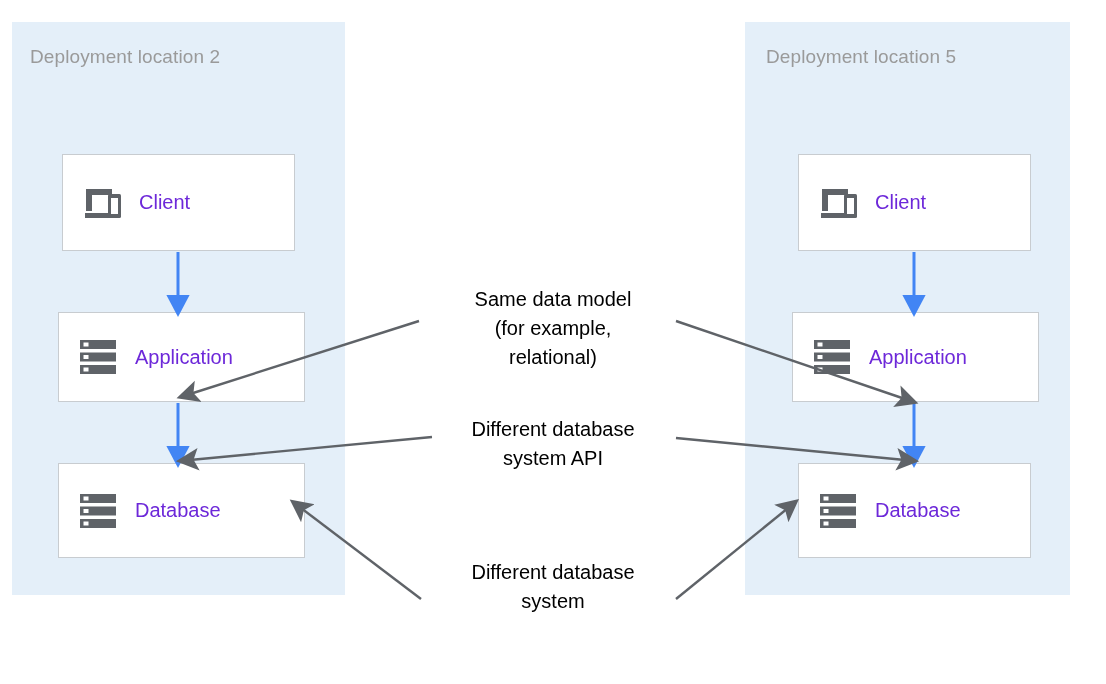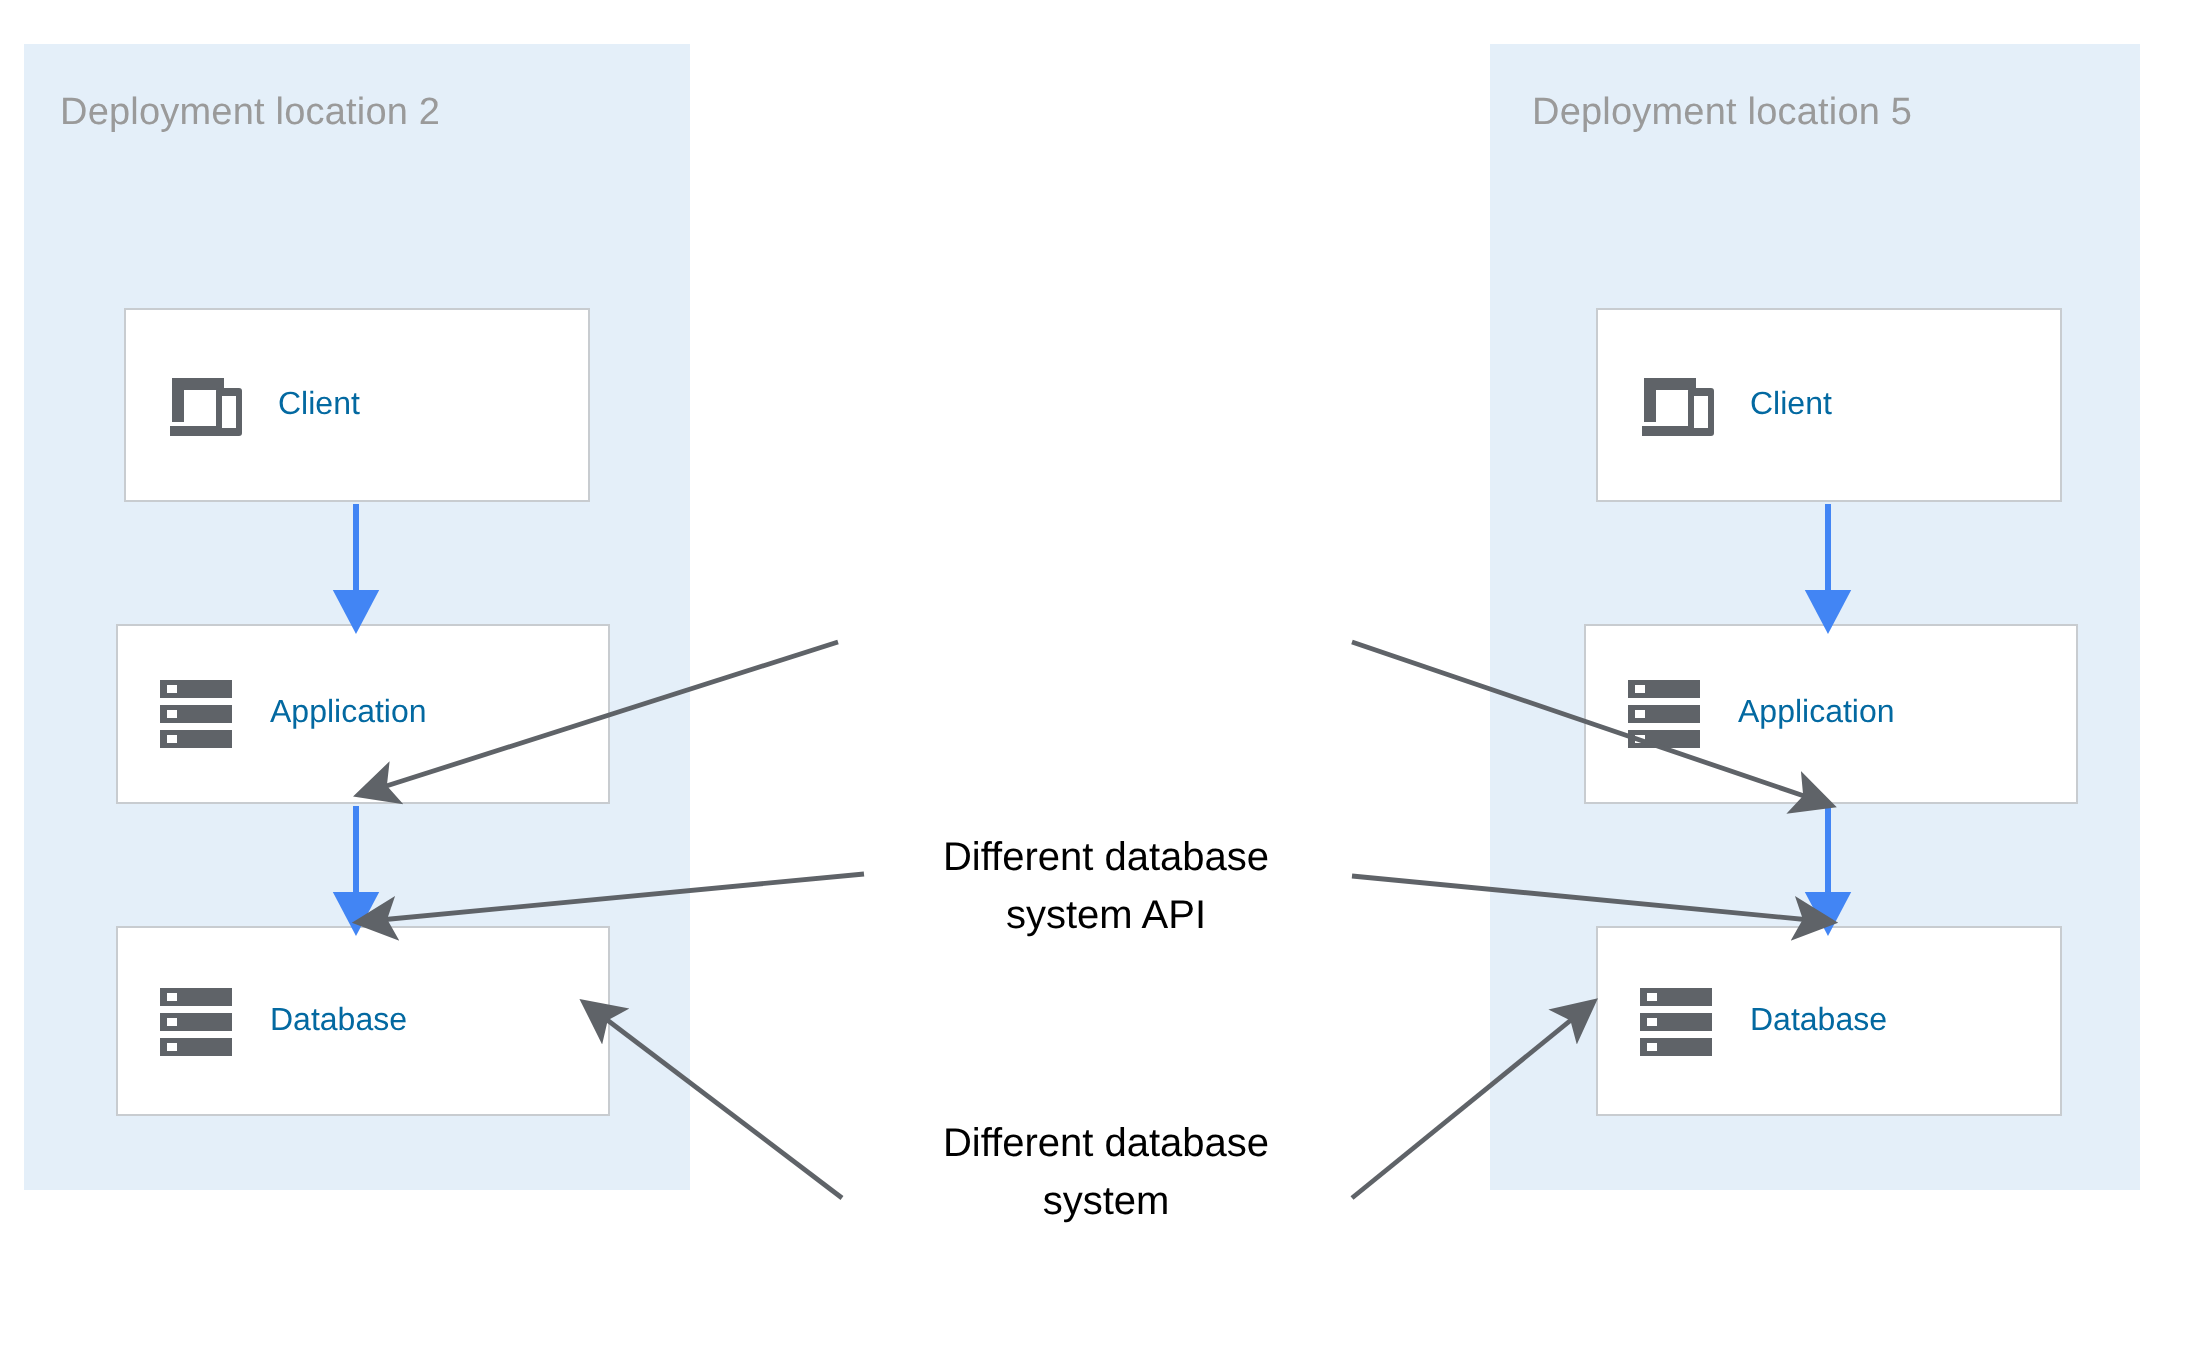--- a/index.html
+++ b/index.html
@@ -44,22 +44,22 @@
     flex: 0 0 auto;
     margin-left: 18px;
     width: 44px;
     height: 44px;
     display: flex;
     align-items: center;
     justify-content: center;
   }
   .node-label {
     margin-left: 14px;
-    font-size: 16px;
-    color: #0369a1;
+    font-size: 20px;
+    color: #6d28d9;
     white-space: nowrap;
   }
   .annotation {
     position: absolute;
     font-size: 20px;
     color: #000000;
     line-height: 29px;
     text-align: center;
     white-space: pre-line;
   }
@@ -156,20 +156,23 @@
         <rect x="5.5" y="5.5" width="5" height="4" fill="#ffffff"></rect>
         <rect x="2" y="15.5" width="36" height="9" fill="#5f6368"></rect>
         <rect x="5.5" y="18" width="5" height="4" fill="#ffffff"></rect>
         <rect x="2" y="28" width="36" height="9" fill="#5f6368"></rect>
         <rect x="5.5" y="30.5" width="5" height="4" fill="#ffffff"></rect>
       </svg>
     </span>
     <span class="node-label">Database</span>
   </div>
 
+  <div class="annotation" style="left:433px; top:285px; width:240px;">Same data model
+(for example,
+relational)</div>
 
   <div class="annotation" style="left:433px; top:415px; width:240px;">Different database
 system API</div>
 
   <div class="annotation" style="left:433px; top:558px; width:240px;">Different database
 system</div>
 
   <svg class="arrow-layer" viewBox="0 0 1106 684" width="1106" height="684">
     <defs>
       <marker id="blue-head" markerWidth="9" markerHeight="9" refX="3.4" refY="4.5" orient="auto" markerUnits="strokeWidth">

